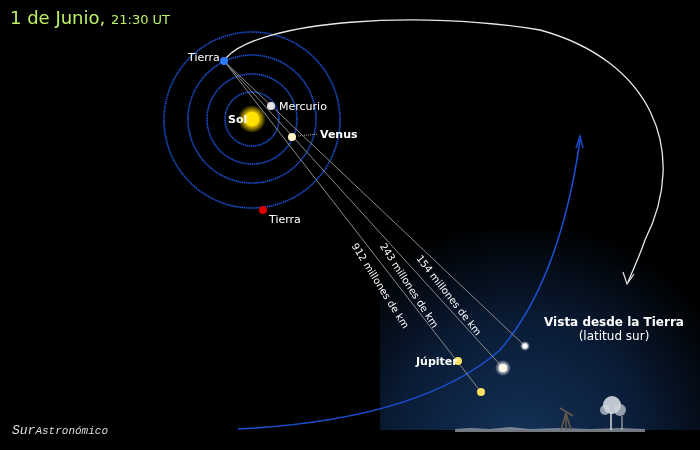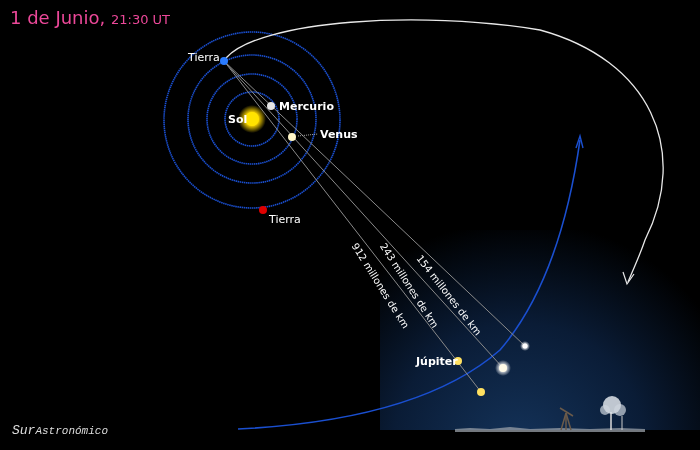--- a/index.html
+++ b/index.html
@@ -1,18 +1,18 @@
 <!DOCTYPE html>
 <html><head>
 <meta charset="utf-8">
 <style>
   html, body { margin:0; padding:0; background:#000; }
   #stage { position:relative; width:700px; height:450px; background:#000; overflow:hidden; font-family:"DejaVu Sans", sans-serif; color:#fff; }
   svg { position:absolute; left:0; top:0; }
-  .title { position:absolute; left:10px; top:7px; font-size:18px; color:#ec4899; white-space:nowrap; }
+  .title { position:absolute; left:10px; top:7px; font-size:18px; color:#bef264; white-space:nowrap; }
   .title .time { font-size:13px; }
   .lbl { position:absolute; font-size:11px; color:#fff; white-space:nowrap; }
   .sol { font-weight:bold; font-size:11px; }
   .heading { position:absolute; text-align:center; font-size:12px; line-height:14px; white-space:nowrap; }
   .heading b { font-weight:bold; }
   .dist { position:absolute; font-size:10px; color:#fff; white-space:nowrap; transform-origin:0 0; }
   .logo { position:absolute; left:12px; top:423px; font-family:Liberation Mono, monospace; font-style:italic; color:#ddd; font-size:11px; white-space:nowrap; }
   .logo .big { font-size:13px; }
 </style>
 </head>
@@ -95,26 +95,30 @@
     </g>
   </svg>
 
   <div class="title">
     <span>1 de Junio,</span>
     <span class="time">21:30 UT</span>
   </div>
 
   <span class="lbl" style="left:188px;top:51px;">Tierra</span>
   <span class="lbl sol" style="left:228px;top:113px;">Sol</span>
-  <span class="lbl" style="left:279px;top:100px;font-weight:bold;">Mercurio</span>
+  <span class="lbl" style="left:279px;top:100px;">Mercurio</span>
   <span class="lbl" style="left:320px;top:128px;font-weight:bold;">Venus</span>
   <span class="lbl" style="left:269px;top:213px;">Tierra</span>
   <span class="lbl" style="left:416px;top:355px;font-weight:bold;">Júpiter</span>
 
 
+  <div class="heading" style="left:541px;top:315px;width:146px;">
+    <b>Vista desde la Tierra</b><br>
+    <span>(latitud sur)</span>
+  </div>
 
   <span class="dist" style="left:423px;top:253px;transform:rotate(52deg);">154 millones de km</span>
   <span class="dist" style="left:387px;top:241px;transform:rotate(57deg);">243 millones de km</span>
   <span class="dist" style="left:359px;top:241px;transform:rotate(58deg);">912 millones de km</span>
 
   <div class="logo">
     <span class="big">Sur</span><span>Astronómico</span>
   </div>
 </div>
 

